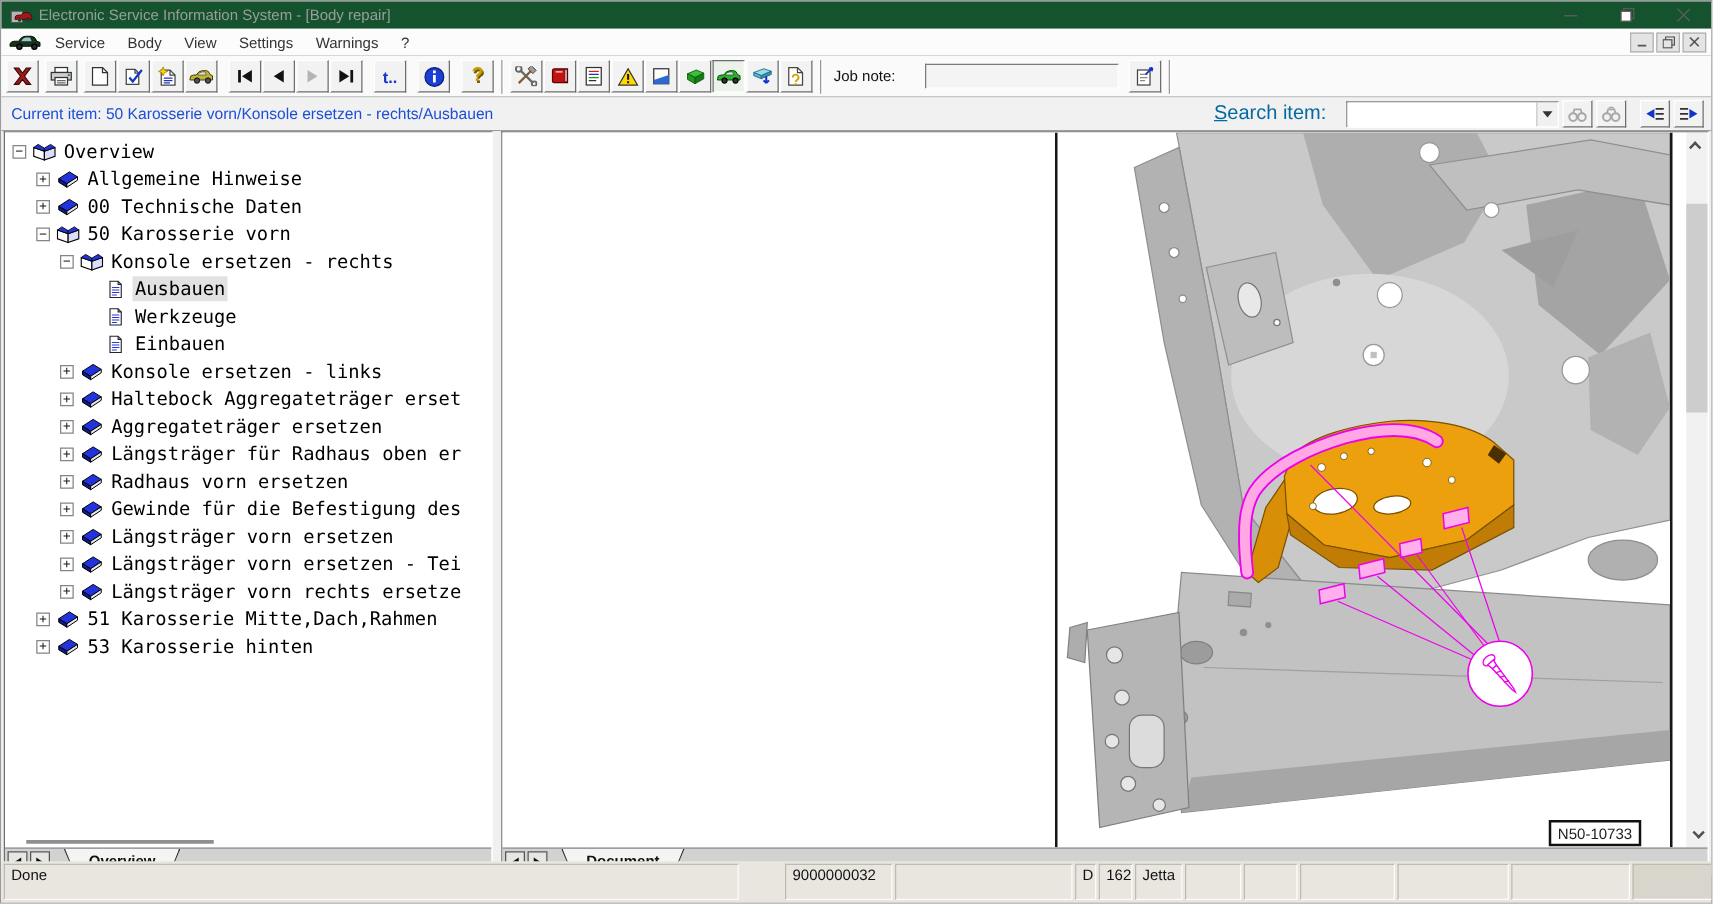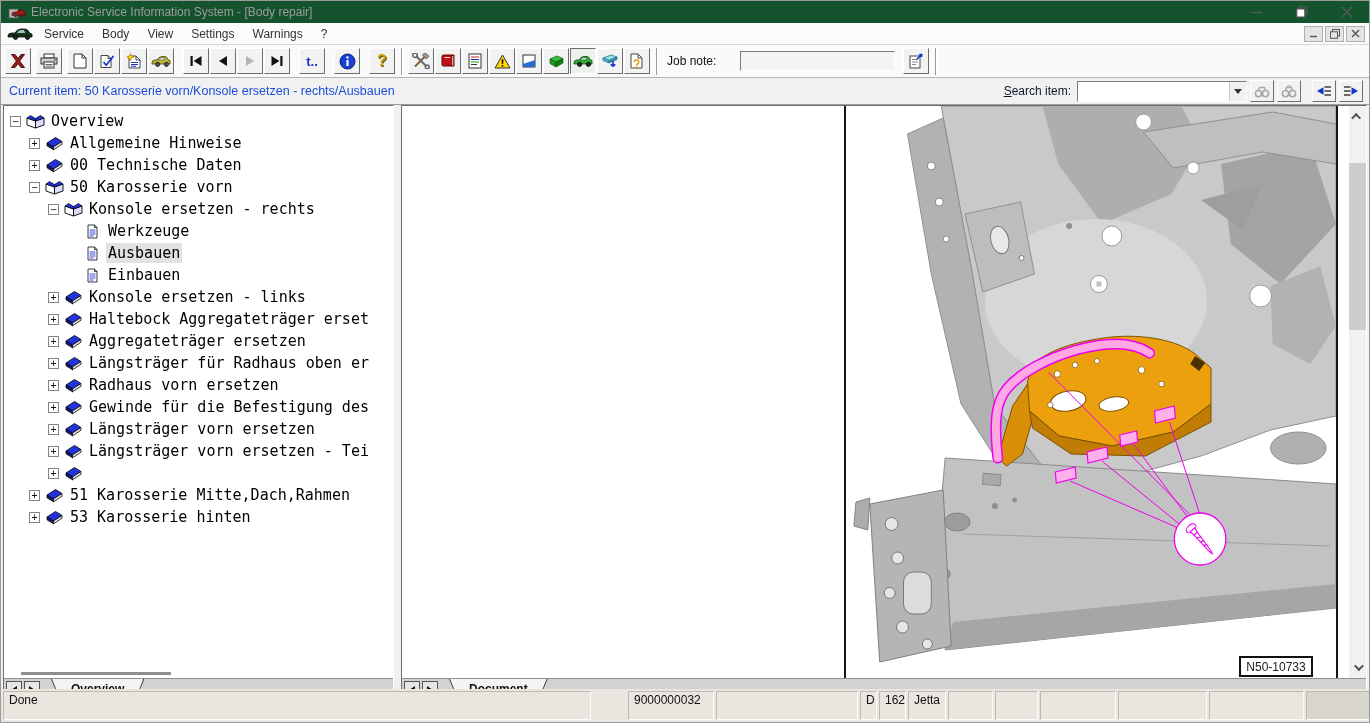--- a/index.html
+++ b/index.html
@@ -31,21 +31,21 @@
   .tb .qmark{font-weight:bold;font-size:16px;color:#c79c05;text-shadow:1px 1px 0 #6b5500;line-height:1;}
   .tsep{width:2px;height:27px;border-left:1px solid #9a9a9a;border-right:1px solid #fff;margin:0 5px;flex:0 0 auto;}
   .gap4{width:4px;flex:0 0 auto;} .gap8{width:8px;flex:0 0 auto;}
   .jobnote-label{font-size:12px;color:#111;margin:0 24px 0 4px;white-space:nowrap;}
   .jobnote-input{width:155px;height:20px;border:1px solid;border-color:#7c7c7c #ffffff #ffffff #7c7c7c;background:#f4f4f4;font-size:12px;padding:0 3px;font-family:"Liberation Sans",sans-serif;}
 
   
   .infobar{position:absolute;top:77px;left:0;right:0;height:27px;background:#f1f1f1;border-bottom:1px solid #9c9c9c;display:flex;align-items:center;padding:0 6px 0 8px;}
   .current-item{font-size:12.5px;color:#1d4ed8;white-space:nowrap;}
   .search-group{margin-left:auto;display:flex;align-items:center;}
-  .ulabel{display:inline-block;font-size:12px;color:#0f172a;margin-right:6px;}
+  .ulabel{display:inline-block;font-size:16px;color:#0369a1;margin-right:16px;}
   .ulabel::first-letter{text-decoration:underline;}
   .combo{width:170px;height:21px;background:#fff;border:1px solid;border-color:#7c7c7c #ffffff #ffffff #7c7c7c;display:flex;}
   .combo input{flex:1;border:0;outline:0;font-size:12px;padding:0 3px;background:#fff;min-width:0;font-family:"Liberation Sans",sans-serif;}
   .combo-btn{width:17px;background:#f0f0f0;border-left:1px solid #c7c7c7;display:flex;align-items:center;justify-content:center;}
   .combo-btn .dn{width:0;height:0;border-left:4px solid transparent;border-right:4px solid transparent;border-top:5px solid #333;}
   .sbtn{width:24px;height:22px;background:#f2f2f2;border:1px solid;border-color:#ffffff #6e6e6e #6e6e6e #ffffff;display:flex;align-items:center;justify-content:center;margin-left:3px;padding:0;}
 
   
   .main{position:absolute;top:104px;left:0;height:596px;width:1370px;background:#f0f0f0;display:flex;padding:0 4px 0 2px;}
   .left-pane{width:391px;position:relative;background:#fff;border:1px solid;border-color:#6e6e6e #ffffff #ffffff #6e6e6e;flex:0 0 auto;}
@@ -450,35 +450,35 @@
             <span class="ticon">
               <svg viewBox="0 0 12 15">
                 <path d="M1.5 1 H8 L10.5 3.5 V14 H1.5 Z" fill="#fff" stroke="#223" stroke-width="0.9"></path>
                 <path d="M8 1 V3.5 H10.5" fill="none" stroke="#223" stroke-width="0.9"></path>
                 <line x1="3" y1="6" x2="9" y2="6" stroke="#2a3ad0" stroke-width="0.9"></line>
                 <line x1="3" y1="8" x2="9" y2="8" stroke="#2a3ad0" stroke-width="0.9"></line>
                 <line x1="3" y1="10" x2="9" y2="10" stroke="#2a3ad0" stroke-width="0.9"></line>
                 <line x1="3" y1="12" x2="7" y2="12" stroke="#2a3ad0" stroke-width="0.9"></line>
               </svg>
             </span>
-            <span class="tlabel">Werkzeuge</span>
+            <span class="tlabel sel">Ausbauen</span>
           </div>
           <div class="trow" style="padding-left: 63px;">
             <span class="exp noexp"></span>
             <span class="ticon">
               <svg viewBox="0 0 12 15">
                 <path d="M1.5 1 H8 L10.5 3.5 V14 H1.5 Z" fill="#fff" stroke="#223" stroke-width="0.9"></path>
                 <path d="M8 1 V3.5 H10.5" fill="none" stroke="#223" stroke-width="0.9"></path>
                 <line x1="3" y1="6" x2="9" y2="6" stroke="#2a3ad0" stroke-width="0.9"></line>
                 <line x1="3" y1="8" x2="9" y2="8" stroke="#2a3ad0" stroke-width="0.9"></line>
                 <line x1="3" y1="10" x2="9" y2="10" stroke="#2a3ad0" stroke-width="0.9"></line>
                 <line x1="3" y1="12" x2="7" y2="12" stroke="#2a3ad0" stroke-width="0.9"></line>
               </svg>
             </span>
-            <span class="tlabel sel">Ausbauen</span>
+            <span class="tlabel">Werkzeuge</span>
           </div>
           <div class="trow" style="padding-left: 63px;">
             <span class="exp noexp"></span>
             <span class="ticon">
               <svg viewBox="0 0 12 15">
                 <path d="M1.5 1 H8 L10.5 3.5 V14 H1.5 Z" fill="#fff" stroke="#223" stroke-width="0.9"></path>
                 <path d="M8 1 V3.5 H10.5" fill="none" stroke="#223" stroke-width="0.9"></path>
                 <line x1="3" y1="6" x2="9" y2="6" stroke="#2a3ad0" stroke-width="0.9"></line>
                 <line x1="3" y1="8" x2="9" y2="8" stroke="#2a3ad0" stroke-width="0.9"></line>
                 <line x1="3" y1="10" x2="9" y2="10" stroke="#2a3ad0" stroke-width="0.9"></line>
@@ -577,20 +577,21 @@
           </div>
           <div class="trow" style="padding-left: 44px;">
             <span class="exp">+</span>
             <span class="ticon">
               <svg viewBox="0 0 19 15">
                 <polygon points="2,7 10.5,1.5 17,5.5 8.5,11" fill="#2233dd" stroke="#000" stroke-width="0.8"></polygon>
                 <polygon points="2,7 8.5,11 8.5,13.8 2,9.8" fill="#101a88" stroke="#000" stroke-width="0.8"></polygon>
                 <polygon points="8.5,11 17,5.5 17,8.2 8.5,13.8" fill="#e8e8e8" stroke="#000" stroke-width="0.8"></polygon>
               </svg>
             </span>
+            <span class="tlabel">Längsträger vorn rechts ersetze</span>
           </div>
           <div class="trow" style="padding-left: 25px;">
             <span class="exp">+</span>
             <span class="ticon">
               <svg viewBox="0 0 19 15">
                 <polygon points="2,7 10.5,1.5 17,5.5 8.5,11" fill="#2233dd" stroke="#000" stroke-width="0.8"></polygon>
                 <polygon points="2,7 8.5,11 8.5,13.8 2,9.8" fill="#101a88" stroke="#000" stroke-width="0.8"></polygon>
                 <polygon points="8.5,11 17,5.5 17,8.2 8.5,13.8" fill="#e8e8e8" stroke="#000" stroke-width="0.8"></polygon>
               </svg>
             </span>

